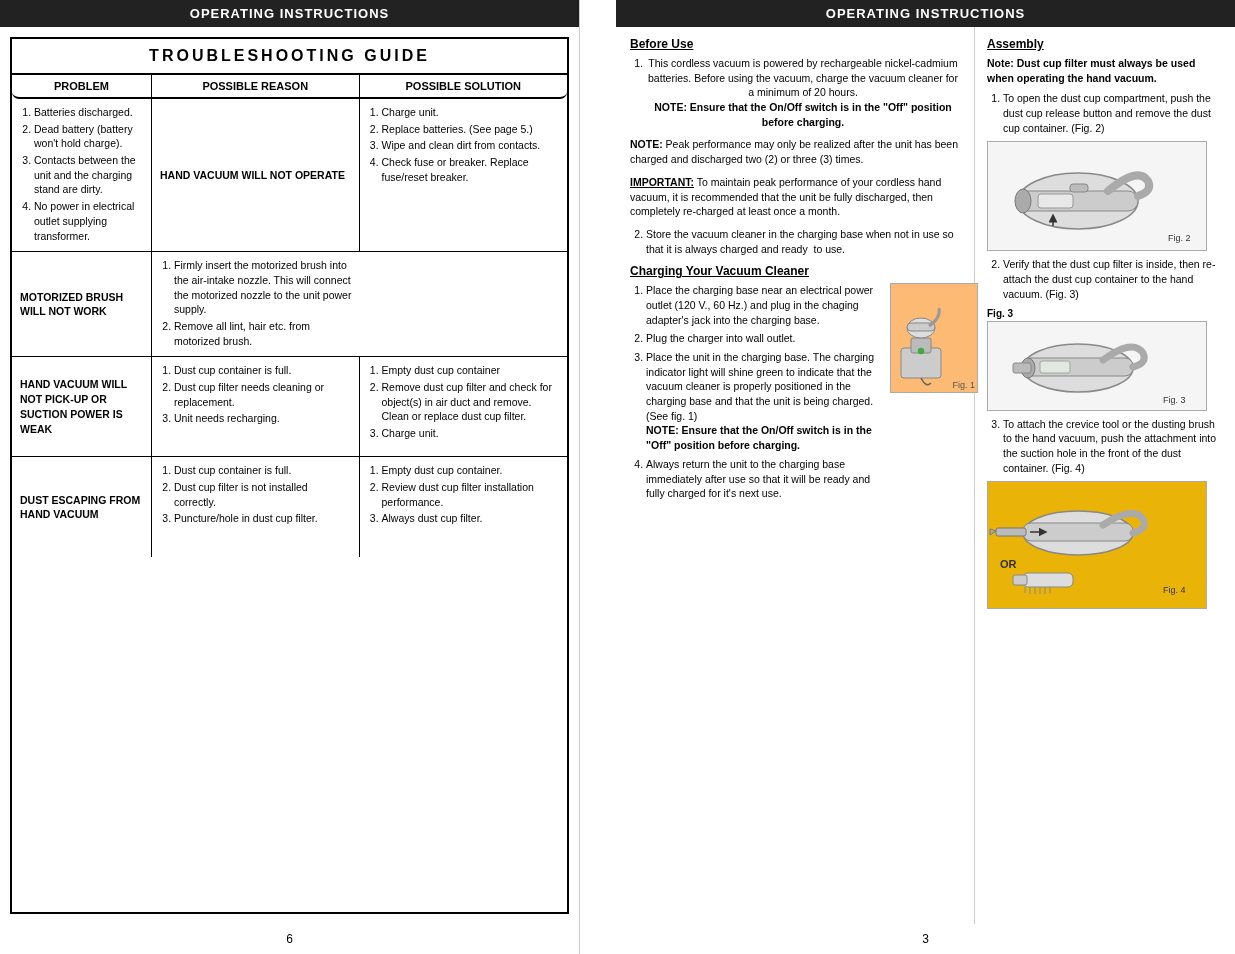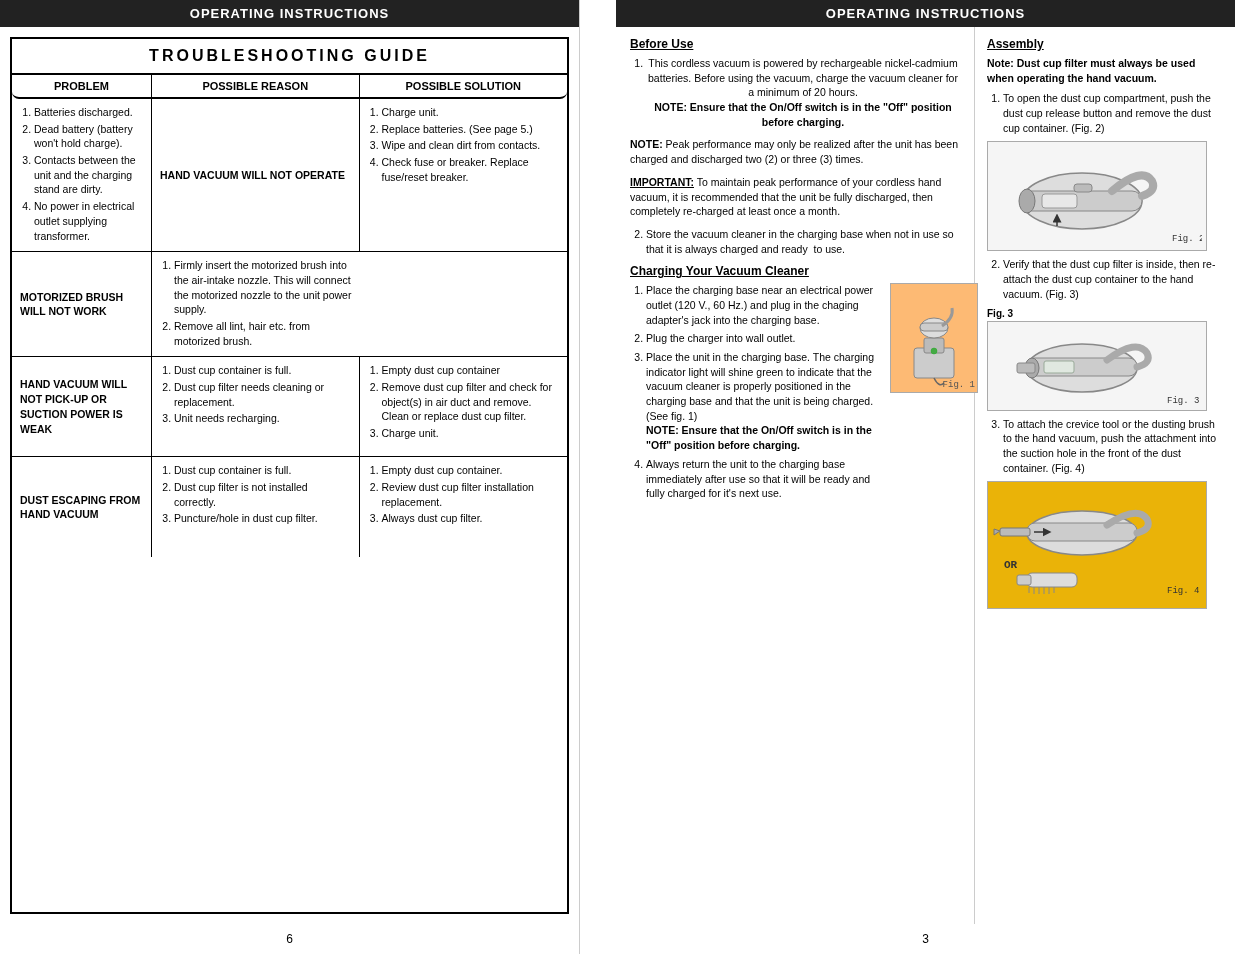--- a/index.html
+++ b/index.html
@@ -145,25 +145,24 @@
     .charging-text { flex: 1; }
     .charging-image {
       width: 70px;
       flex-shrink: 0;
     }
     .fig-placeholder {
       background: #eee;
       border: 1px solid #999;
       display: flex;
       align-items: center;
-      justify-content: center;
+      justify-content: flex-start;
       font-size: 9px;
       color: #555;
       position: relative;
-      font-family: Liberation Mono, monospace;
     }
     .fig-label {
       font-size: 10px;
       position: absolute;
       bottom: 2px;
       right: 4px;
     }
     
     .assembly-title {
       font-weight: bold;
@@ -269,21 +268,21 @@
         <div class="table-cell">
           <ol>
             <li>Dust cup container is full.</li>
             <li>Dust cup filter is not installed correctly.</li>
             <li>Puncture/hole in dust cup filter.</li>
           </ol>
         </div>
         <div class="table-cell">
           <ol>
             <li>Empty dust cup container.</li>
-            <li>Review dust cup filter installation replacement.</li>
+            <li>Review dust cup filter installation performance.</li>
             <li>Always dust cup filter.</li>
           </ol>
         </div>
       </div>
     </div>
     <div class="page-num">6</div>
   </div>
 
   <div class="right-panel">
     <div class="header-bar">OPERATING INSTRUCTIONS</div>

